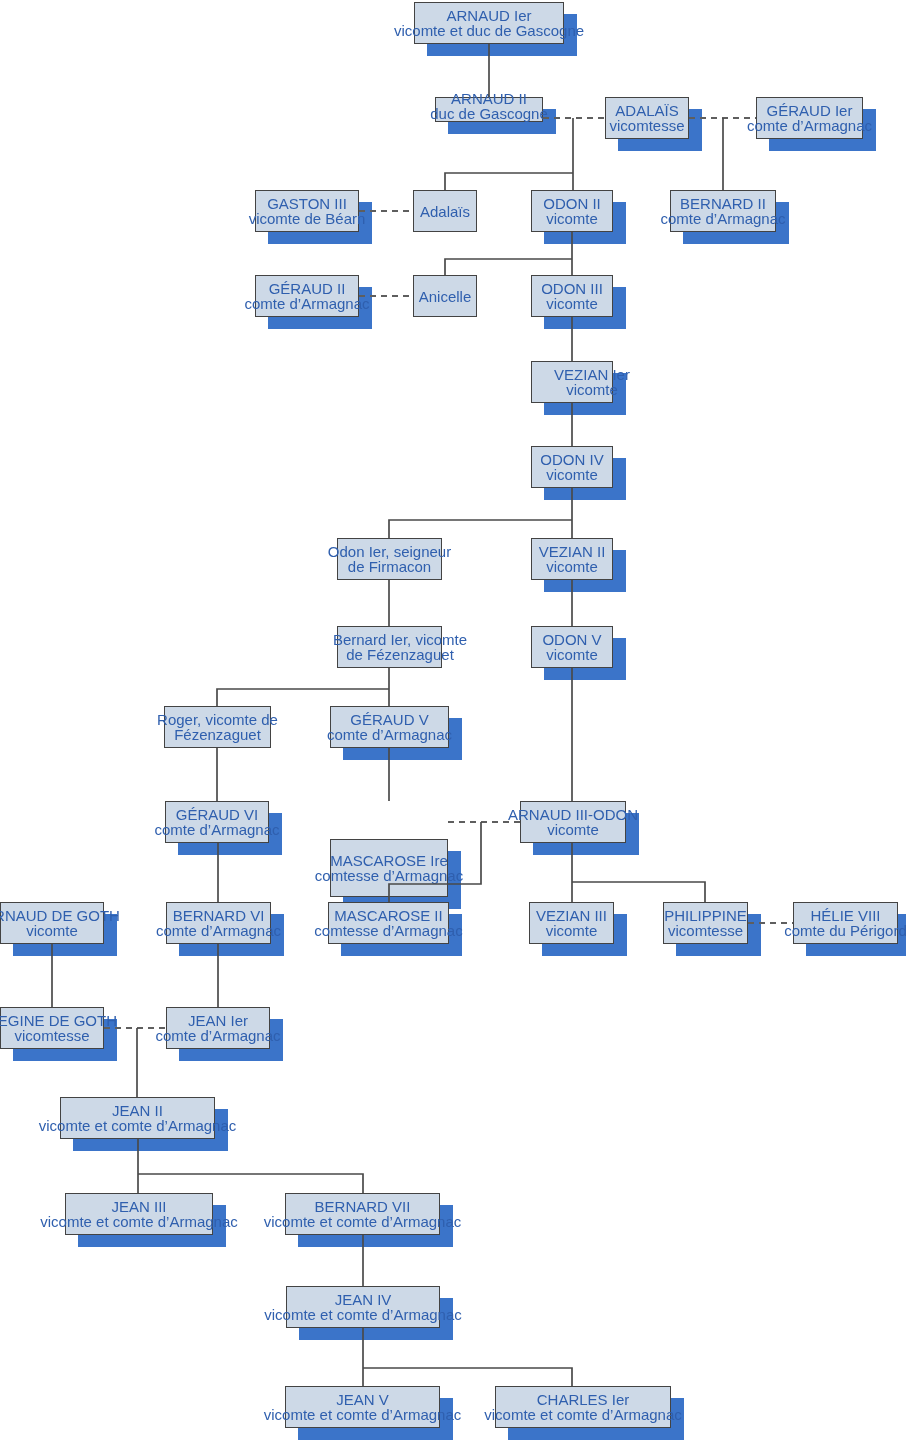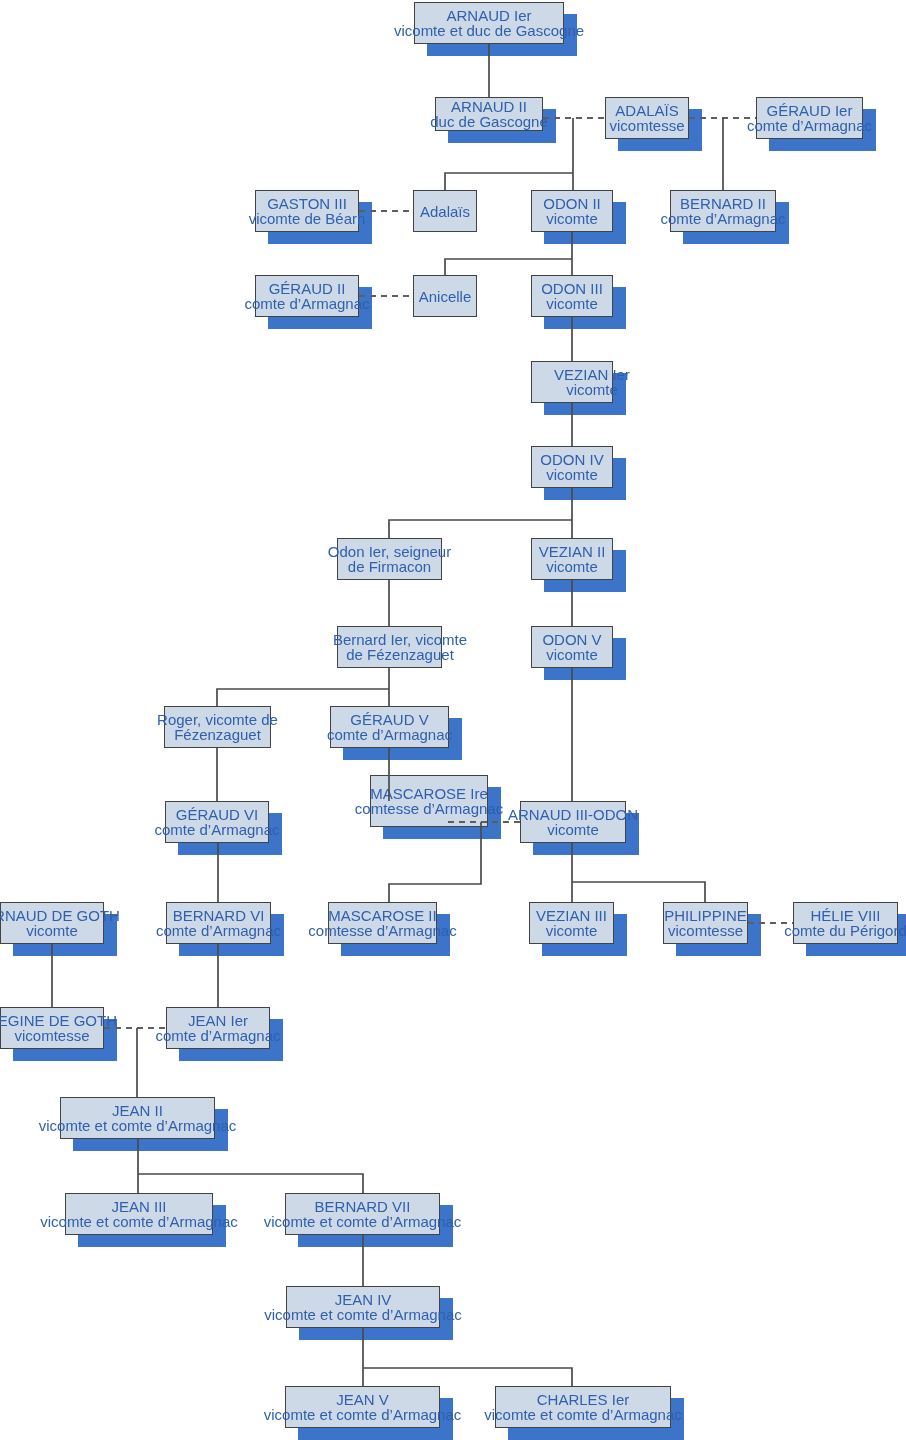--- a/index.html
+++ b/index.html
@@ -50,21 +50,21 @@
 </style>
 </head>
 <body>
 
 <div id="canvas" style="width: 906px; height: 1440px; --bg: #ffffff; --node-fill: #cdd9e7; --node-border: #434343; --node-shadow: #3b74c9; --node-text: #2f5fae; --line: #4a4a4a; --marriage-line: #5e5e5e;">
   <div id="node-layer">
       <div class="node shadow" style="left: 414px; top: 2px; width: 150px; height: 42px;">
         <div class="name">ARNAUD Ier</div>
         <div class="title">vicomte et duc de Gascogne</div>
       </div>
-      <div class="node shadow" style="left: 435px; top: 97px; width: 108px; height: 34px;">
+      <div class="node shadow" style="left: 435px; top: 97px; width: 108px; height: 25px; justify-content: flex-end;">
         <div class="name">ARNAUD II</div>
         <div class="title">duc de Gascogne</div>
       </div>
       <div class="node shadow" style="left: 605px; top: 97px; width: 84px; height: 42px;">
         <div class="name">ADALAÏS</div>
         <div class="title">vicomtesse</div>
       </div>
       <div class="node shadow" style="left: 756px; top: 97px; width: 107px; height: 42px;">
         <div class="name">GÉRAUD Ier</div>
         <div class="title">comte d’Armagnac</div>
@@ -124,37 +124,37 @@
         <div class="title">Fézenzaguet</div>
       </div>
       <div class="node shadow" style="left: 330px; top: 706px; width: 119px; height: 42px;">
         <div class="name">GÉRAUD V</div>
         <div class="title">comte d’Armagnac</div>
       </div>
       <div class="node shadow" style="left: 165px; top: 801px; width: 104px; height: 42px;">
         <div class="name">GÉRAUD VI</div>
         <div class="title">comte d’Armagnac</div>
       </div>
-      <div class="node shadow" style="left: 330px; top: 775px; width: 118px; height: 52px; margin-left: 40px;">
+      <div class="node shadow" style="left: 330px; top: 839px; width: 118px; height: 58px;">
         <div class="name">MASCAROSE Ire</div>
         <div class="title">comtesse d’Armagnac</div>
       </div>
       <div class="node shadow" style="left: 520px; top: 801px; width: 106px; height: 42px;">
         <div class="name">ARNAUD III-ODON</div>
         <div class="title">vicomte</div>
       </div>
       <div class="node shadow" style="left: 0px; top: 902px; width: 104px; height: 42px;">
         <div class="name">ARNAUD DE GOTH</div>
         <div class="title">vicomte</div>
       </div>
       <div class="node shadow" style="left: 166px; top: 902px; width: 105px; height: 42px;">
         <div class="name">BERNARD VI</div>
         <div class="title">comte d’Armagnac</div>
       </div>
-      <div class="node shadow" style="left: 328px; top: 902px; width: 109px; height: 42px;">
+      <div class="node shadow" style="left: 328px; top: 902px; width: 121px; height: 42px;">
         <div class="name">MASCAROSE II</div>
         <div class="title">comtesse d’Armagnac</div>
       </div>
       <div class="node shadow" style="left: 529px; top: 902px; width: 85px; height: 42px;">
         <div class="name">VEZIAN III</div>
         <div class="title">vicomte</div>
       </div>
       <div class="node shadow" style="left: 663px; top: 902px; width: 85px; height: 42px;">
         <div class="name">PHILIPPINE</div>
         <div class="title">vicomtesse</div>

